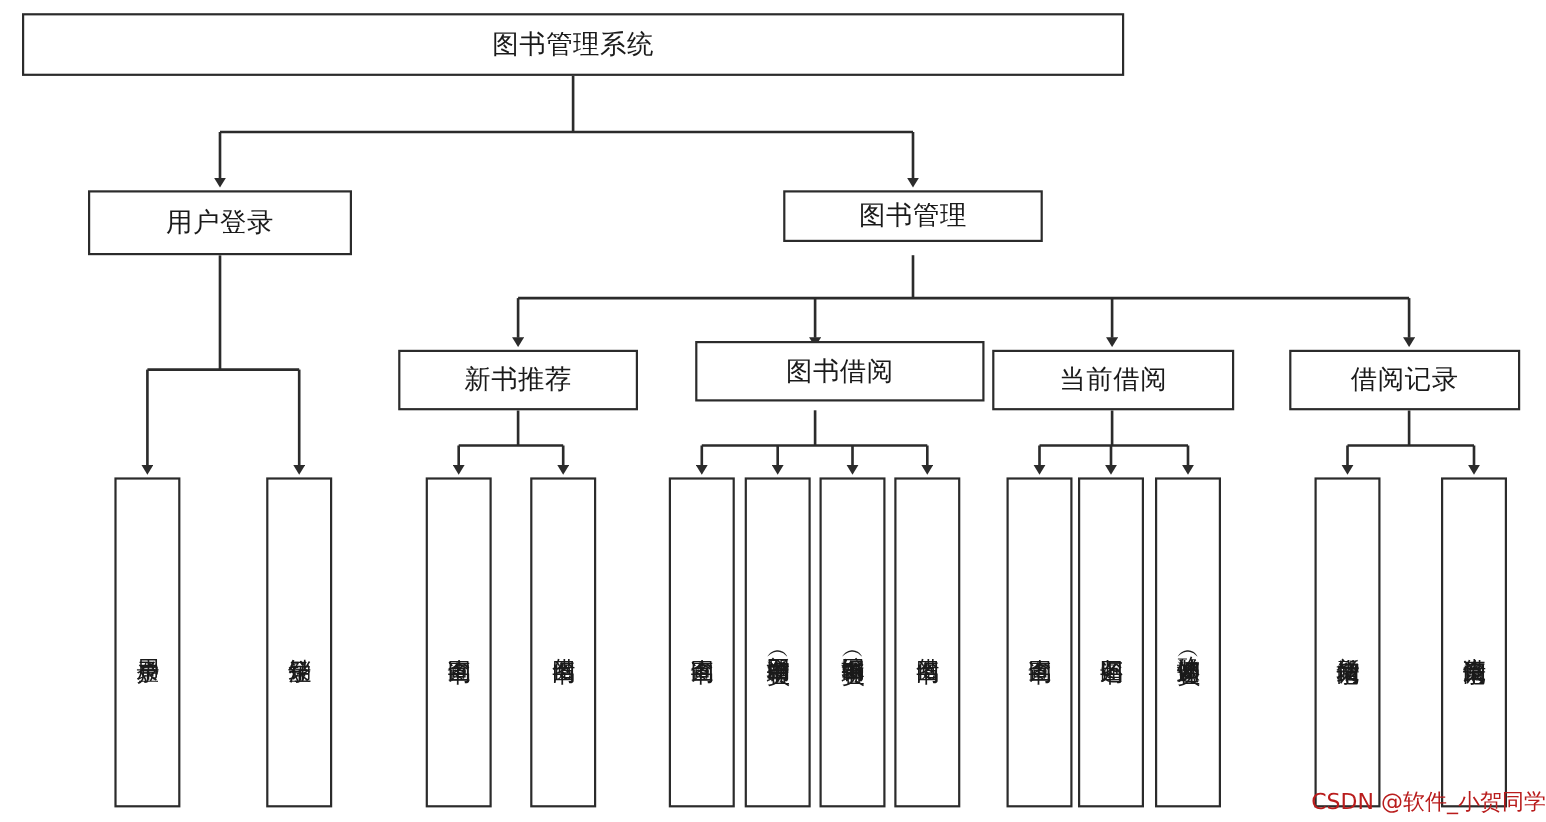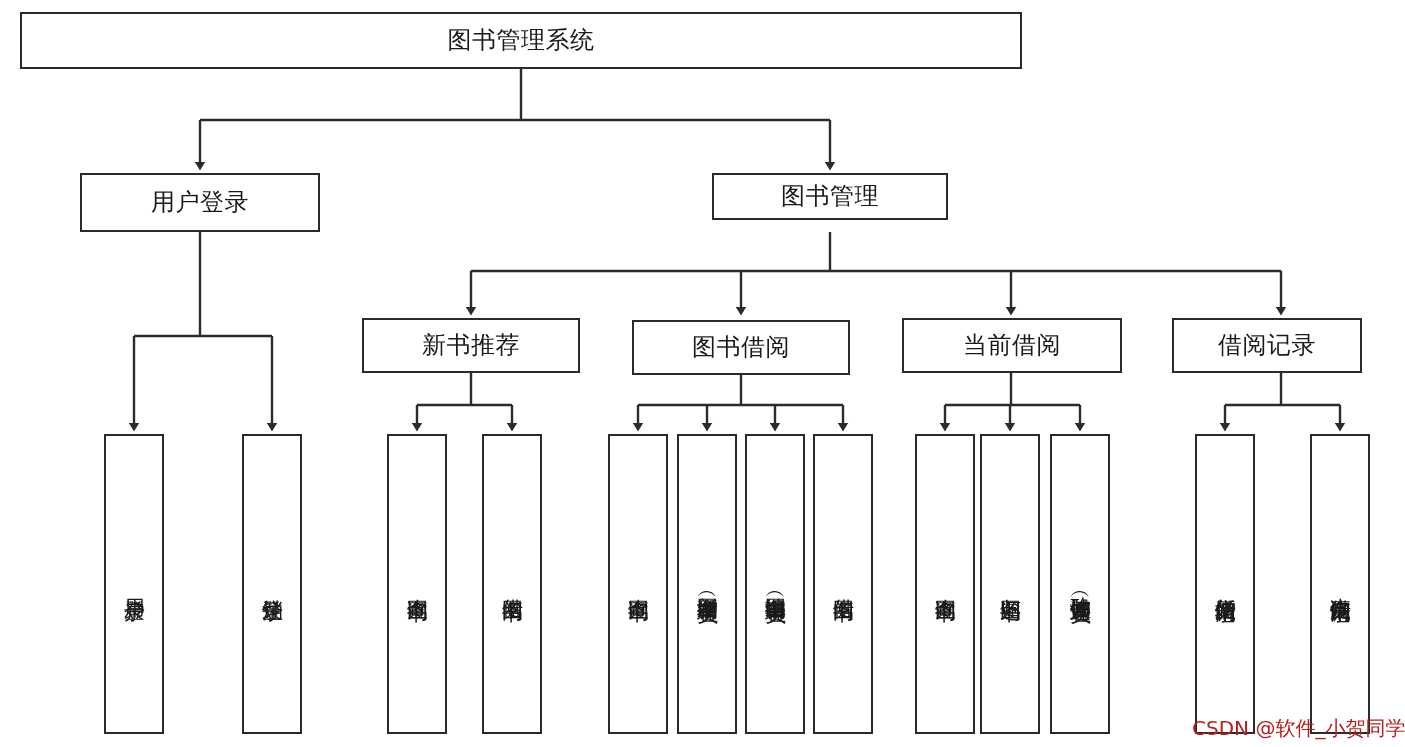--- a/index.html
+++ b/index.html
@@ -131,27 +131,27 @@
   <div class="node lvl1" style="left: 80px; top: 173px; width: 240px; height: 59px;">
     <span class="node-label">用户登录</span>
   </div>
   <div class="node lvl1" style="left: 712px; top: 173px; width: 236px; height: 47px;">
     <span class="node-label">图书管理</span>
   </div>
 
   <div class="node lvl2" style="left: 362px; top: 318px; width: 218px; height: 55px;">
     <span class="node-label">新书推荐</span>
   </div>
-  <div class="node lvl2" style="left: 632px; top: 320px; width: 218px; height: 55px; text-align: center;">
+  <div class="node lvl2" style="left: 632px; top: 310px; width: 263px; height: 55px; text-align: center;">
     <span class="node-label">图书借阅</span>
   </div>
   <div class="node lvl2" style="left: 902px; top: 318px; width: 220px; height: 55px;">
     <span class="node-label">当前借阅</span>
   </div>
-  <div class="node lvl2" style="left: 1172px; top: 318px; width: 190px; height: 55px; justify-content: center;">
+  <div class="node lvl2" style="left: 1172px; top: 318px; width: 210px; height: 55px; justify-content: center;">
     <span class="node-label">借阅记录</span>
   </div>
 
   <div class="node leaf" style="left: 104px; top: 434px; width: 60px; height: 300px;">
     <span class="leaf-inner">
         <span class="leaf-label">用户登录</span>
       </span>
   </div>
   <div class="node leaf" style="left: 242px; top: 434px; width: 60px; height: 300px;">
     <span class="leaf-inner">

